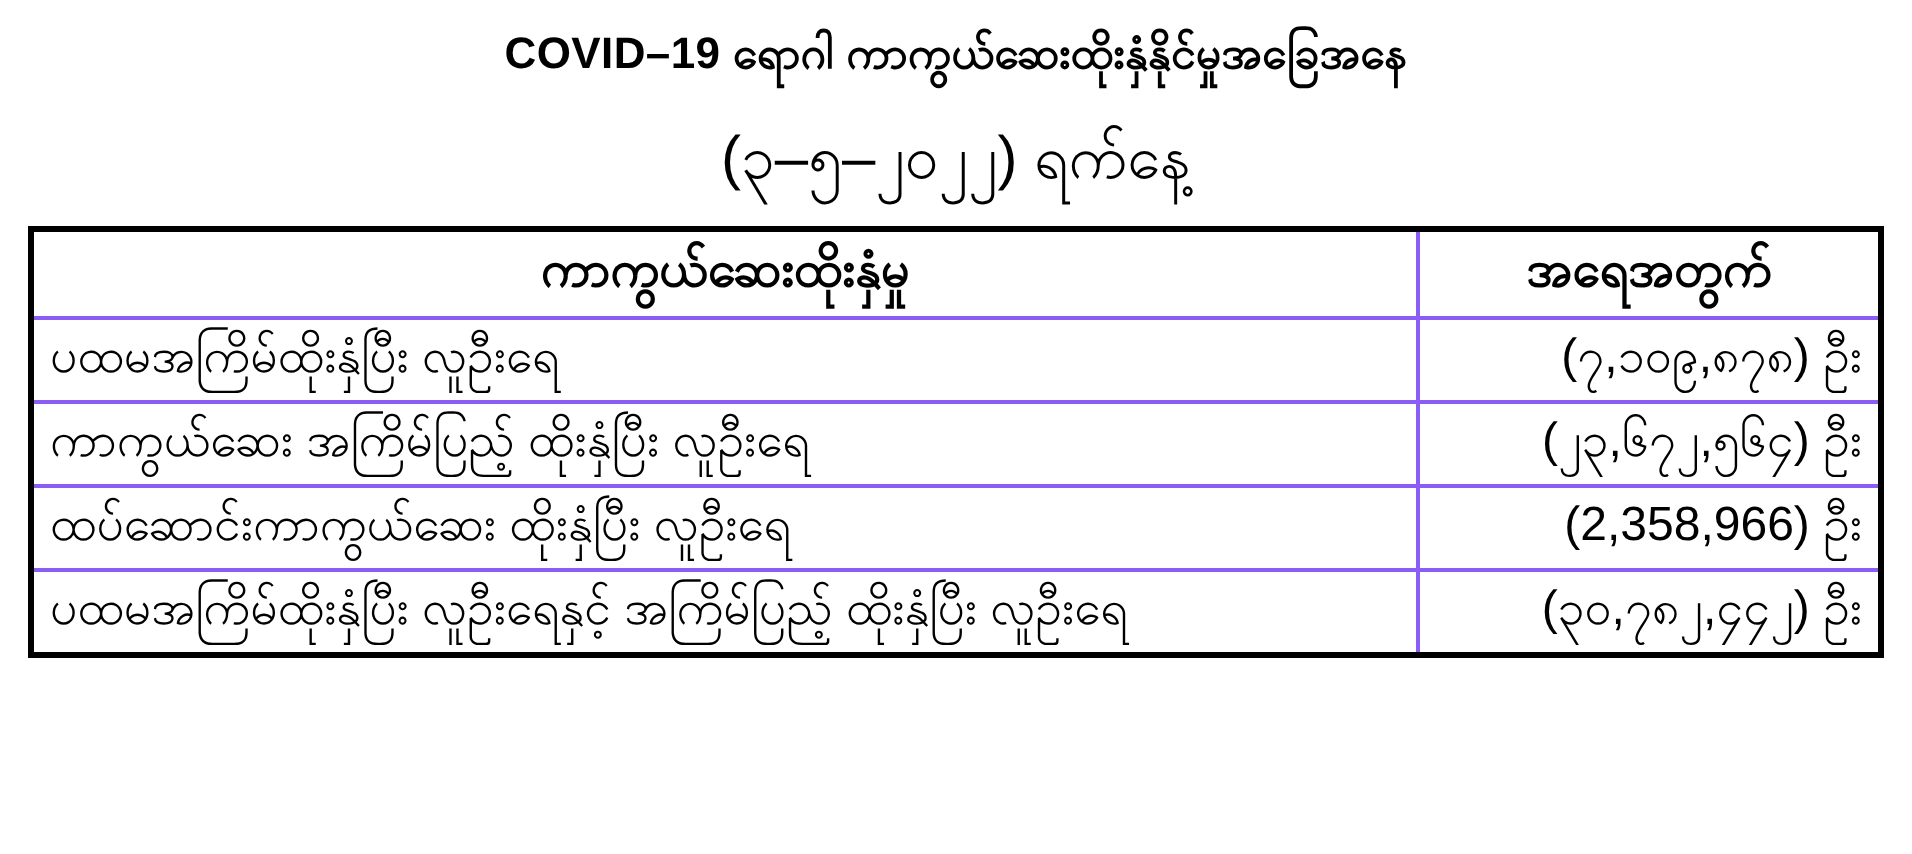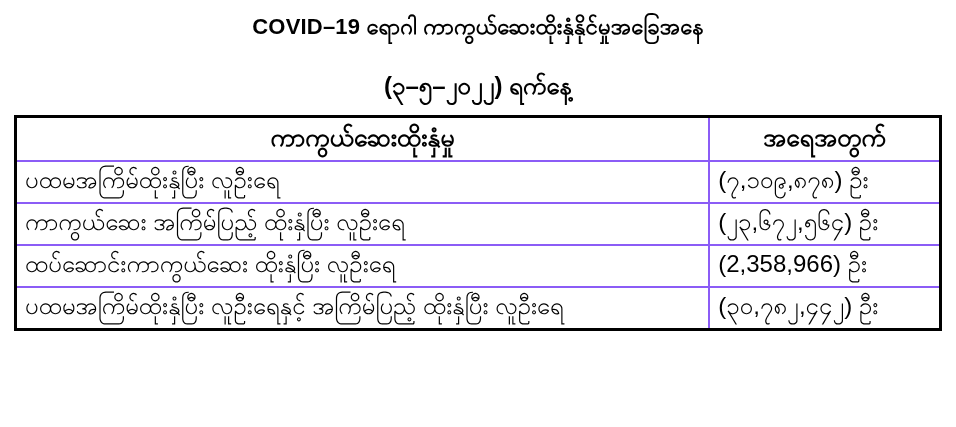--- a/index.html
+++ b/index.html
@@ -20,24 +20,24 @@
     }
     .title {
       margin-top: 12px;
       text-align: center;
       font-size: 22px;
       font-weight: 700;
       line-height: 1.35;
       letter-spacing: 0.2px;
     }
     .subtitle {
-      margin-top: 28px;
+      margin-top: 18px;
       text-align: center;
-      font-size: 24px;
-      font-weight: 700;
+      font-size: 30px;
+      font-weight: 400;
       line-height: 1.3;
     }
     table.vax-table {
       margin: 14px 14px 0 14px;
       width: 928px;
       border-collapse: collapse;
       table-layout: fixed;
       border: 3px solid #000000;
     }
     table.vax-table th,
@@ -60,20 +60,21 @@
       height: 39px;
       font-size: 24px;
       font-weight: 400;
       padding: 2px 8px;
     }
     td.cell-label {
       text-align: left;
       padding-left: 12px;
     }
     td.cell-value {
+      text-align: right;
       padding-right: 10px;
     }
   </style>
 </head>
 <body>
 
 <div class="page">
 
   <div class="title">COVID–19 ရောဂါ ကာကွယ်ဆေးထိုးနှံနိုင်မှုအခြေအနေ</div>
 

